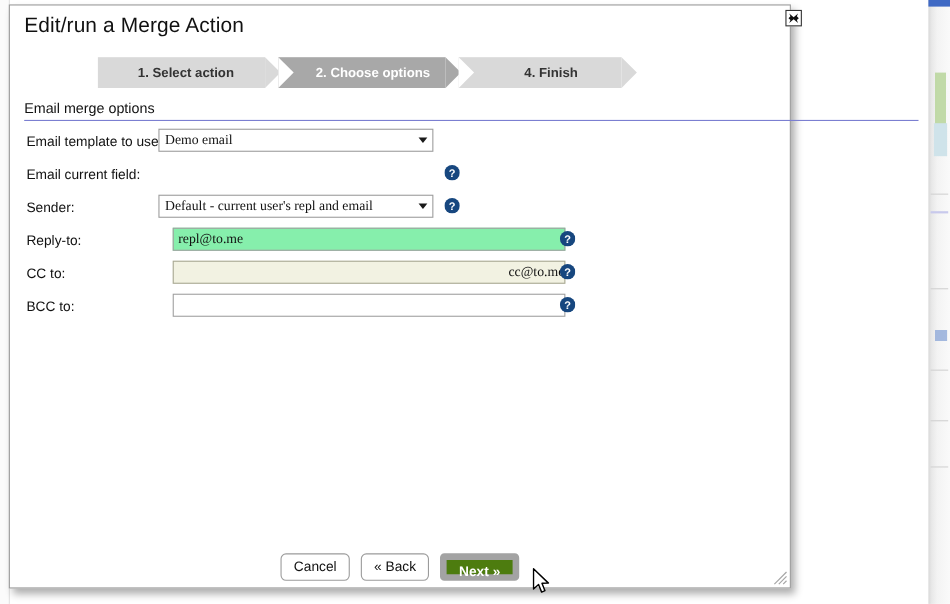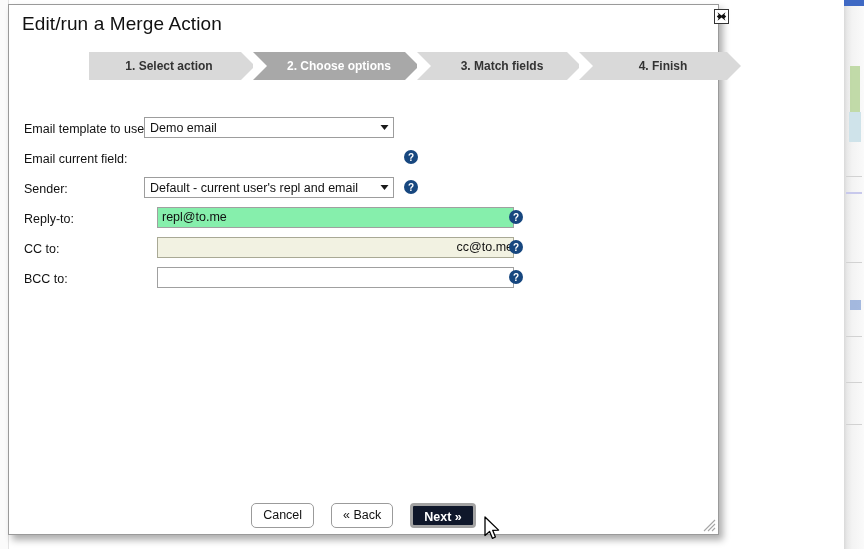--- a/index.html
+++ b/index.html
@@ -200,21 +200,21 @@
     top: 5px;
     font-size: 12.5px;
     color: #111111;
     white-space: nowrap;
   }
   .ctl {
     position: absolute;
     top: 0;
     height: 21px;
     box-sizing: border-box;
-    font-family: Liberation Sans, sans-serif;
+    font-family: Liberation Serif, serif;
     font-size: 12.5px;
     color: #111111;
   }
   
   .select-box {
     left: 122px;
     width: 250px;
     background: #ffffff;
     border: 1px solid #9d9d9d;
     display: flex;
@@ -260,39 +260,39 @@
 
   
   .footer {
     position: absolute;
     left: 0;
     right: 0;
     top: 498px;
     display: flex;
     justify-content: center;
     align-items: center;
-    gap: 17px;
+    gap: 10px;
   }
   .btn {
     font-family: "Liberation Sans", sans-serif;
     font-size: 12.5px;
     height: 25px;
     padding: 0 11px;
     border-radius: 5px;
     border: 1px solid #9b9b9b;
     background: #ffffff;
     color: #111111;
     cursor: pointer;
     line-height: 23px;
     box-sizing: border-box;
     white-space: nowrap;
   }
   .btn-primary {
-    background: #0f172a;
-    border: 3px solid #a3a3a3;
+    background: #4d7c0f;
+    border: 6px solid #a3a3a3;
     color: #ffffff;
     font-weight: bold;
     border-radius: 4px;
   }
 
   
   .resize-grip {
     position: absolute;
     right: 2px;
     bottom: 2px;
@@ -346,32 +346,28 @@
       <div class="step step-w1">
         
         <span>1. Select action</span>
         <span class="chev-out"></span>
       </div>
       <div class="step step-w2 active">
         <span class="chev-in"></span>
         <span>2. Choose options</span>
         <span class="chev-out"></span>
       </div>
-      <div class="step step-w3">
-        <span class="chev-in"></span>
-        <span>3. Match fields</span>
-        <span class="chev-out"></span>
-      </div>
       <div class="step step-w4">
         <span class="chev-in"></span>
         <span>4. Finish</span>
         <span class="chev-out"></span>
       </div>
     </div>
 
+    <div class="section-head">Email merge options</div>
 
     <div class="form">
 
       <div class="row">
         <div class="row-label">Email template to use:</div>
         <div class="ctl select-box">
           <span class="sel-text">Demo email</span>
           <span class="select-arrow">
             <svg width="9" height="7" viewBox="0 0 9 7">
                 <path d="M0.5 1 L8.5 1 L4.5 6 Z" fill="#1a1a1a"></path>

